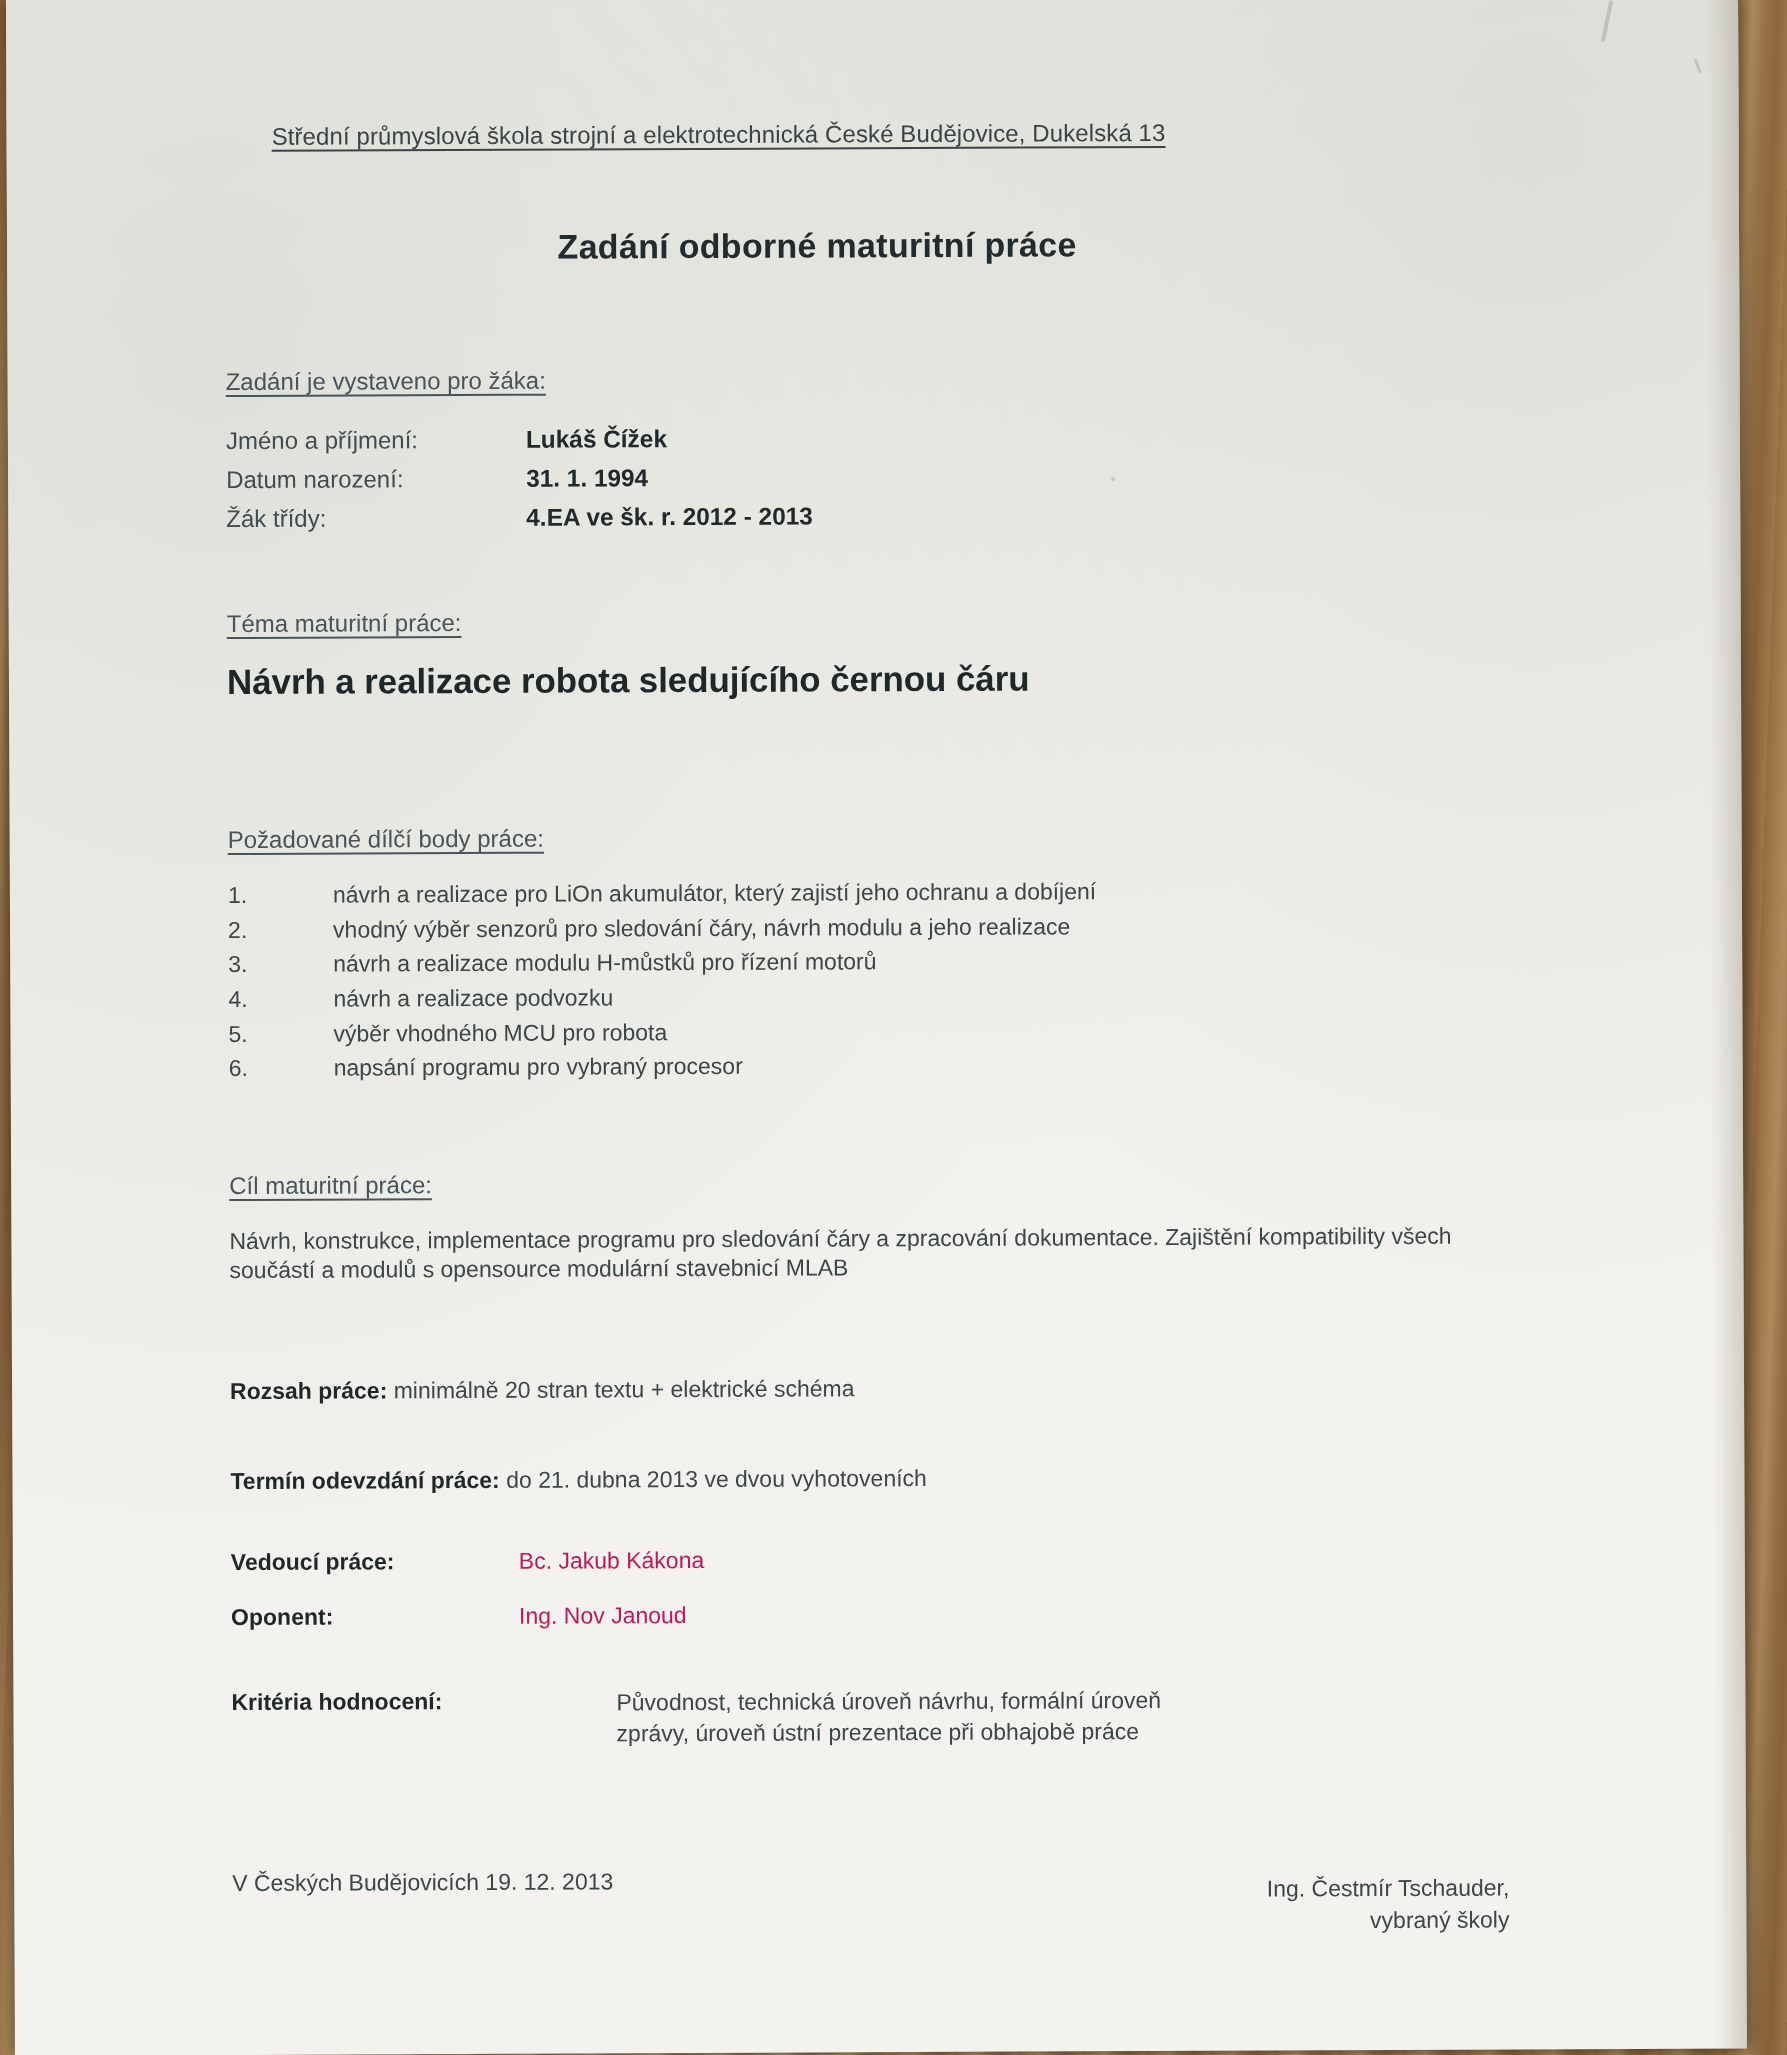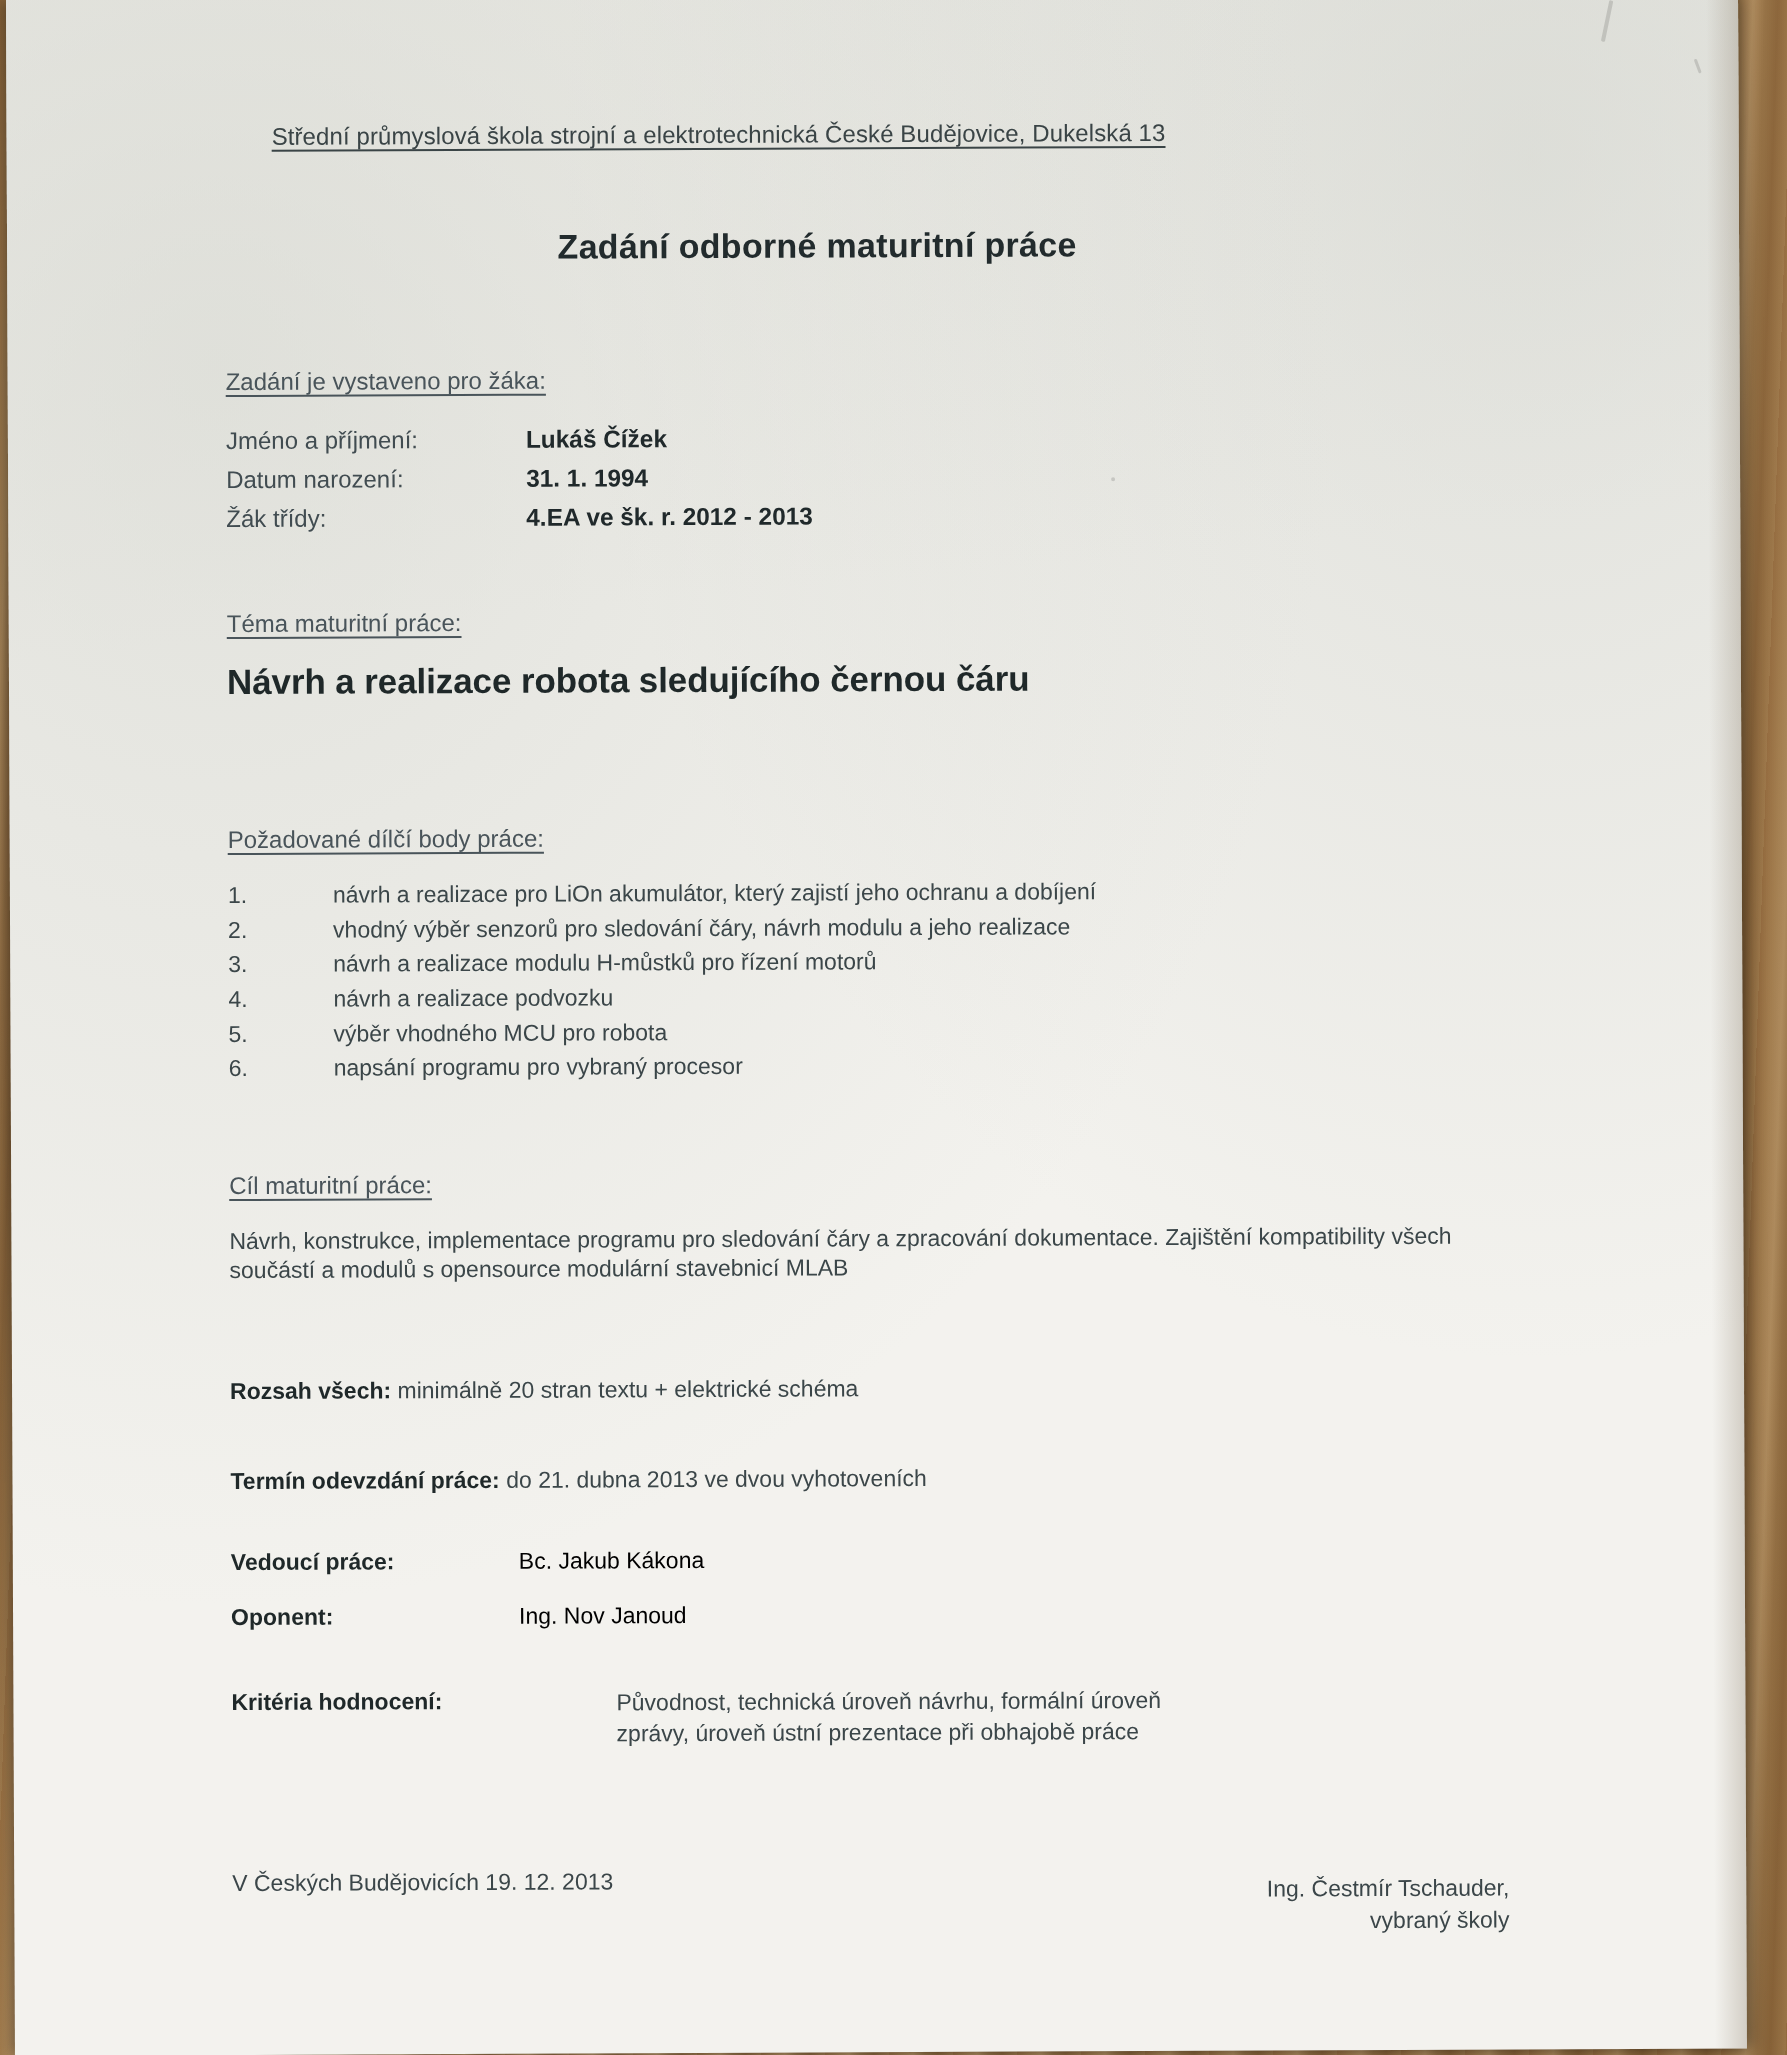--- a/index.html
+++ b/index.html
@@ -143,21 +143,21 @@
 
   .role-row {
     position: absolute;
     left: 218px;
     font-size: 23px;
     display: flex;
   }
   .role-vedouci { top: 1550px; }
   .role-oponent { top: 1605px; }
   .role-key { width: 288px; font-weight: bold; color: #1f2829; }
-  .role-val { color: #000000; }
+  .role-val { color: #be185d; }
 
   .kriteria {
     position: absolute;
     left: 218px;
     top: 1690px;
     font-size: 23px;
     display: flex;
   }
   .kriteria-key { width: 385px; font-weight: bold; color: #1f2829; }
   .kriteria-val { color: #3b4649; line-height: 1.35; }
@@ -250,21 +250,21 @@
         </div>
       </div>
     </div>
 
     <div class="blk-goal">
       <div class="sec-label">Cíl maturitní práce:</div>
       <div class="goal-text">Návrh, konstrukce, implementace programu pro sledování čáry a zpracování dokumentace. Zajištění kompatibility všech součástí a modulů s opensource modulární stavebnicí MLAB</div>
     </div>
 
     <div class="line-kv rozsah">
-      <b>Rozsah všech:</b>
+      <b>Rozsah práce:</b>
       <span>minimálně 20 stran textu + elektrické schéma</span>
     </div>
 
     <div class="line-kv termin">
       <b>Termín odevzdání práce:</b>
       <span>do 21. dubna 2013 ve dvou vyhotoveních</span>
     </div>
 
     <div class="role-row role-vedouci">
       <span class="role-key">Vedoucí práce:</span>

